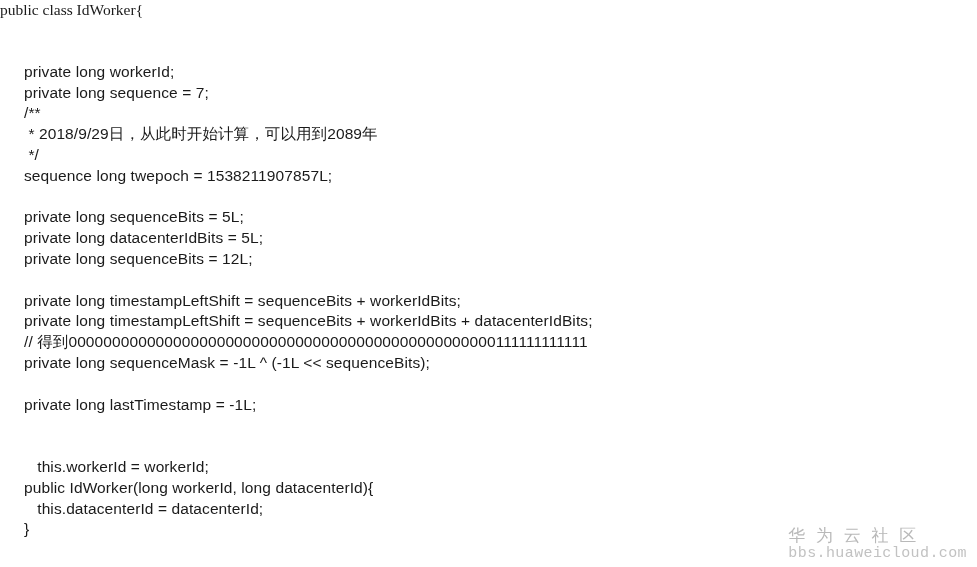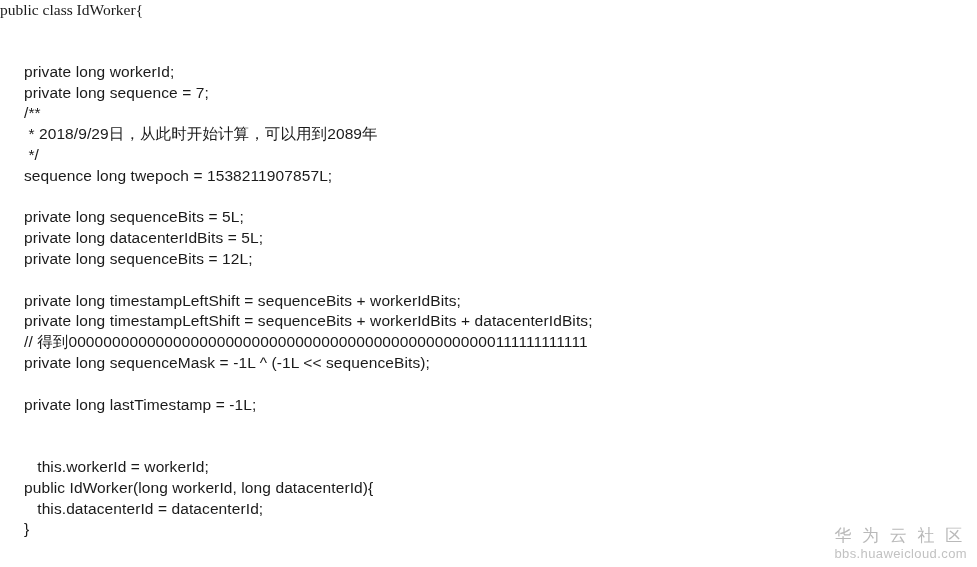--- a/index.html
+++ b/index.html
@@ -61,22 +61,22 @@
   }
   #watermark .wm-main {
     font-family: "Liberation Sans", sans-serif;
     font-size: 17px;
     color: #b9b9b9;
     letter-spacing: 3px;
     line-height: 22px;
     white-space: pre;
   }
   #watermark .wm-sub {
-    font-family: Liberation Sans, sans-serif;
-    font-size: 13px;
+    font-family: Liberation Mono, monospace;
+    font-size: 15px;
     color: #c2c2c2;
     letter-spacing: 0.4px;
     line-height: 14px;
     white-space: pre;
   }
 </style>
 </head>
 <body>
 
 <div id="code-block">

